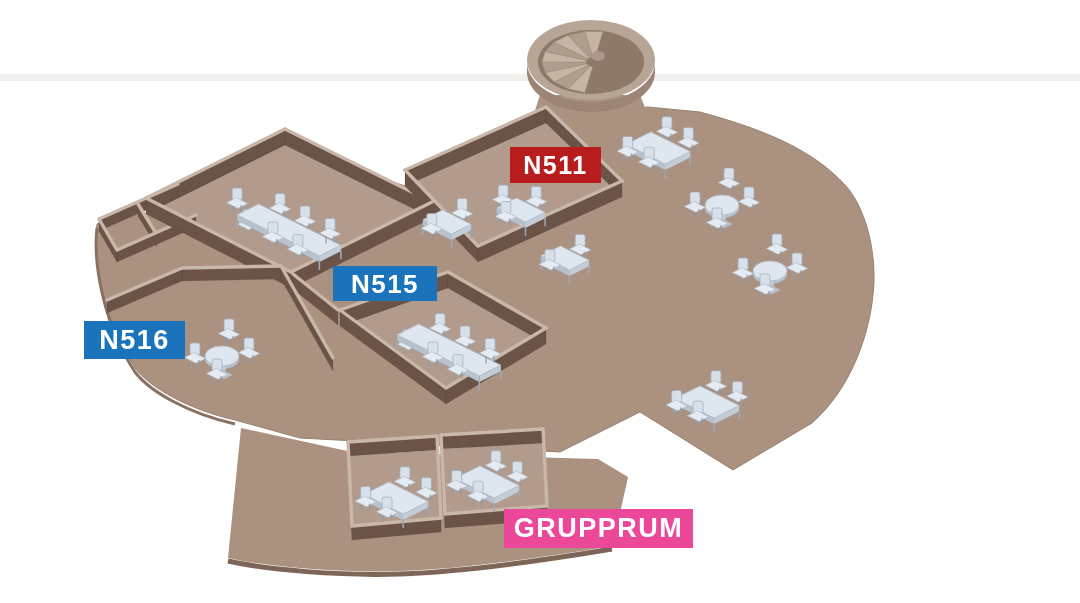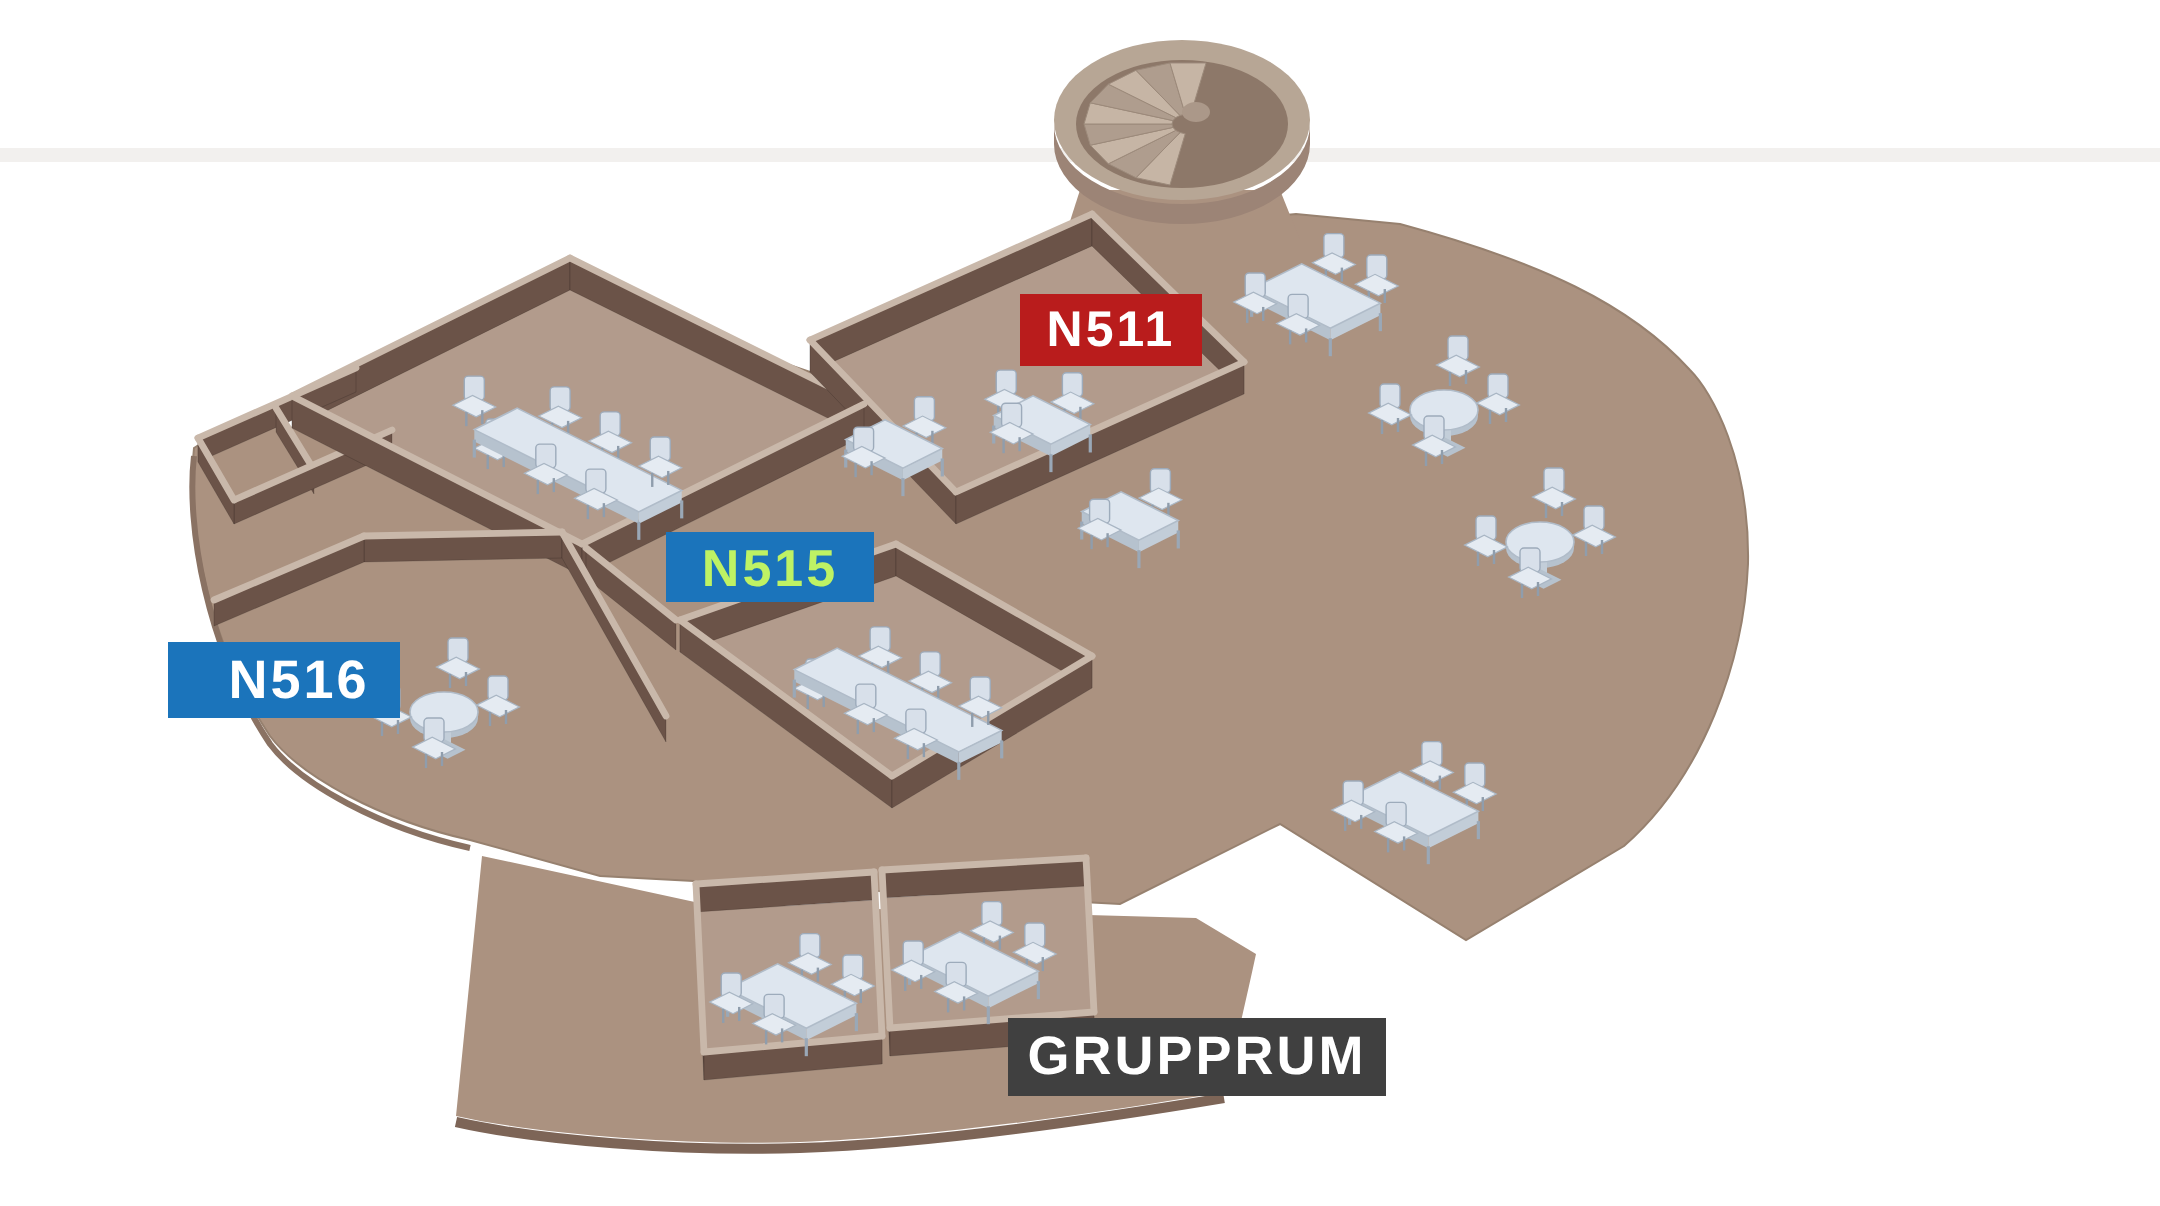--- a/index.html
+++ b/index.html
@@ -560,16 +560,16 @@
             <rect x="382.06" y="497.198" width="10" height="12" rx="2" fill="#d8e0ea" stroke="#9dabbb" stroke-width="0.7"></rect>
             <polygon points="387.954,517.562 397.788,512.645 386.166,506.834 376.332,511.751" fill="#e5ebf2" stroke="#a9b6c4" stroke-width="0.6"></polygon>
             <line x1="383.06" y1="515.198" x2="383.06" y2="522.198" stroke="#8f9dac" stroke-width="1.2"></line>
             <line x1="391.06" y1="514.198" x2="391.06" y2="521.198" stroke="#8f9dac" stroke-width="1.2"></line>
           </g>
         </g>
       </g>
   </svg>
 
   <div class="room-label" id="label-0" style="left: 510px; top: 147px; width: 91px; height: 36px; font-size: 25px; background: #b91c1c; color: rgb(255, 255, 255);">N511</div>
-  <div class="room-label" id="label-1" style="left: 333px; top: 266px; width: 104px; height: 35px; font-size: 26px; background: rgb(27, 116, 187); color: #bef264;">N515</div>
-  <div class="room-label" id="label-3" style="left: 84px; top: 321px; width: 101px; height: 38px; font-size: 27px; background: rgb(27, 116, 187); color: rgb(255, 255, 255); padding-left: 15px;">N516</div>
-  <div class="room-label" id="label-4" style="left: 504px; top: 509px; width: 189px; height: 39px; font-size: 27px; background: #404040; color: rgb(255, 255, 255);">GRUPPRUM</div>
+  <div class="room-label" id="label-1" style="left: 333px; top: 266px; width: 104px; height: 35px; font-size: 26px; background: rgb(27, 116, 187); color: #ffffff;">N515</div>
+  <div class="room-label" id="label-3" style="left: 84px; top: 321px; width: 101px; height: 38px; font-size: 27px; background: rgb(27, 116, 187); color: rgb(255, 255, 255);">N516</div>
+  <div class="room-label" id="label-4" style="left: 504px; top: 509px; width: 189px; height: 39px; font-size: 27px; background: #ec4899; color: rgb(255, 255, 255);">GRUPPRUM</div>
 </div>
 
 </body></html>

